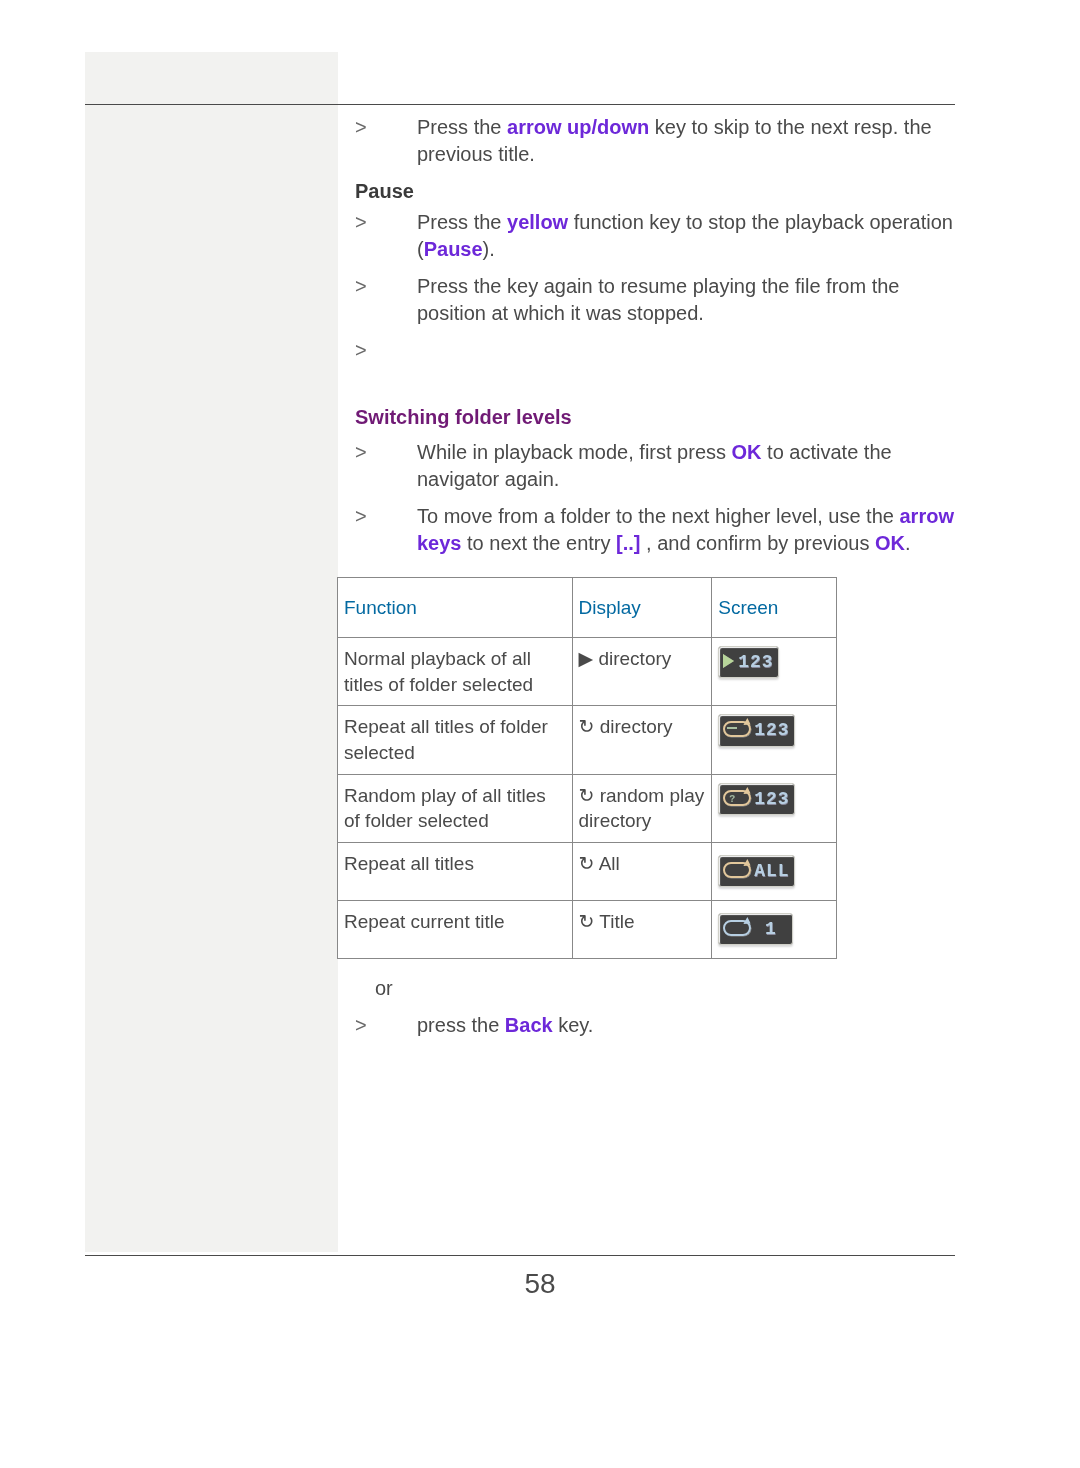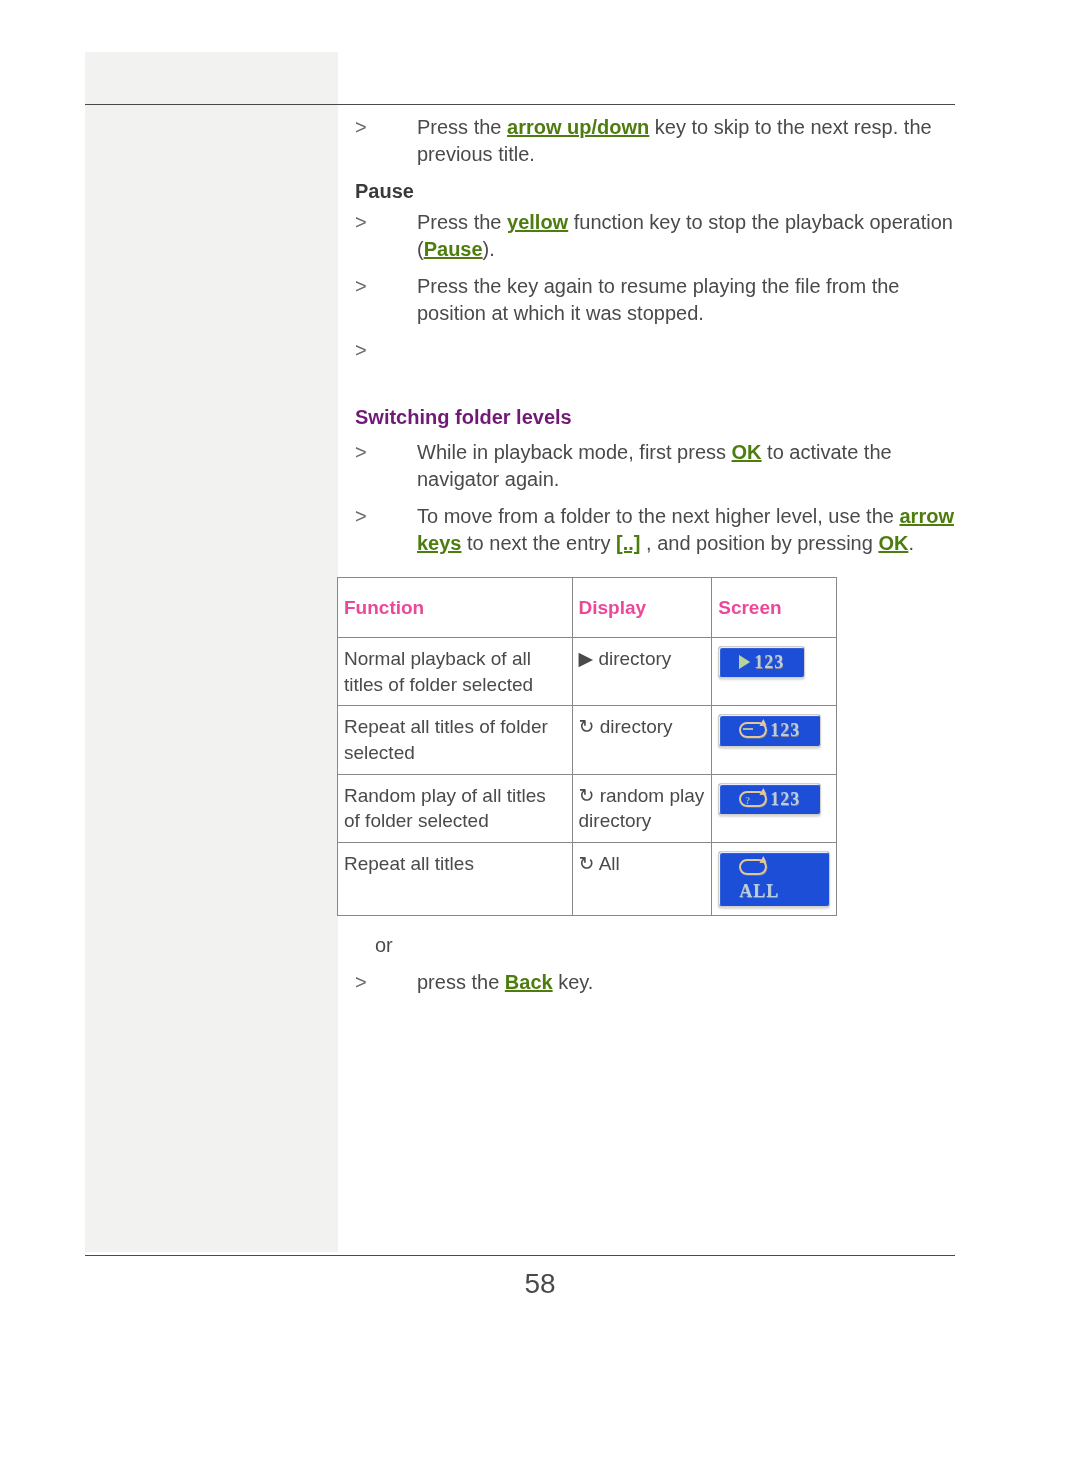--- a/index.html
+++ b/index.html
@@ -57,52 +57,51 @@
   .bullet-mark {
     width: 62px;
     flex-shrink: 0;
     color: #6a6a6a;
   }
   .bullet-text {
     flex: 1;
   }
   .bold {
     font-weight: bold;
-    color: #4d7c0f;
-    text-decoration: underline;
+    color: #6d28d9;
   }
   .function-table {
     border-collapse: collapse;
     width: 500px;
     margin-top: 20px;
     margin-left: -18px;
   }
   .function-table th, .function-table td {
     border: 1px solid #888;
     padding: 8px 6px;
     text-align: left;
     font-size: 19px;
     vertical-align: top;
   }
   .function-table th {
     height: 60px;
     vertical-align: middle;
-    font-weight: bold;
-    color: #ec4899;
+    font-weight: normal;
+    color: #0369a1;
   }
   .col-func { width: 47%; }
   .col-disp { width: 28%; }
   .col-scr  { width: 25%; text-align:center;}
   .screen-box {
     display: inline-block;
-    background: #1d4ed8;
+    background: #404040;
     border: 1px solid #d0d0c8;
     border-radius: 3px;
-    padding: 3px 20px;
-    font-family: Liberation Serif, serif;
+    padding: 3px 4px;
+    font-family: Liberation Mono, monospace;
     font-weight: bold;
     font-size: 18px;
     box-shadow: 0 2px 2px rgba(0,0,0,0.15), inset 1px 1px 1px #fff;
   }
   .screen-box .play-tri {
     display:inline-block;
     width:0;height:0;
     border-left: 11px solid #b7d49a;
     border-top: 7px solid transparent;
     border-bottom: 7px solid transparent;
@@ -217,21 +216,21 @@
   <div class="sub-heading">Switching folder levels</div>
   <div class="bullet-row">
     <div class="bullet-mark">&gt;</div>
     <div class="bullet-text">
       <span>While in playback mode, first press </span><span class="bold">OK</span><span> to activate the navigator again.</span>
     </div>
   </div>
   <div class="bullet-row">
     <div class="bullet-mark">&gt;</div>
     <div class="bullet-text">
-      <span>To move from a folder to the next higher level, use the </span><span class="bold">arrow keys</span><span> to next the entry </span><span class="bold">[..]</span><span> , and position by pressing </span><span class="bold">OK</span><span>.</span>
+      <span>To move from a folder to the next higher level, use the </span><span class="bold">arrow keys</span><span> to next the entry </span><span class="bold">[..]</span><span> , and confirm by previous </span><span class="bold">OK</span><span>.</span>
     </div>
   </div>
 
   <table class="function-table">
     <tbody>
         <tr>
       <th class="col-func">Function</th>
       <th class="col-disp">Display</th>
       <th class="col-scr">Screen</th>
     </tr>
@@ -256,20 +255,27 @@
         <span class="screen-box"><span class="repeat-ico"><span class="inner-rand">?</span></span><span class="num">123</span></span>
       </td>
     </tr>
     <tr>
       <td style="height:58px">Repeat all titles</td>
       <td><span class="disp-sym">↻</span><span> All</span></td>
       <td class="col-scr" style="vertical-align:middle">
         <span class="screen-box"><span class="repeat-ico"></span><span class="txt-all">ALL</span></span>
       </td>
     </tr>
+    <tr>
+      <td style="height:58px">Repeat current title</td>
+      <td><span class="disp-sym">↻</span><span> Title</span></td>
+      <td class="col-scr" style="vertical-align:middle">
+        <span class="screen-box"><span class="repeat-ico blue"></span>&nbsp;<span class="num">1</span>&nbsp;</span>
+      </td>
+    </tr>
   </tbody>
     </table>
 
   <div class="or-text">or</div>
 
   <div class="bullet-row" style="margin-top:10px">
     <div class="bullet-mark">&gt;</div>
     <div class="bullet-text">
       <span>press the </span><span class="bold">Back</span><span> key.</span>
     </div>

